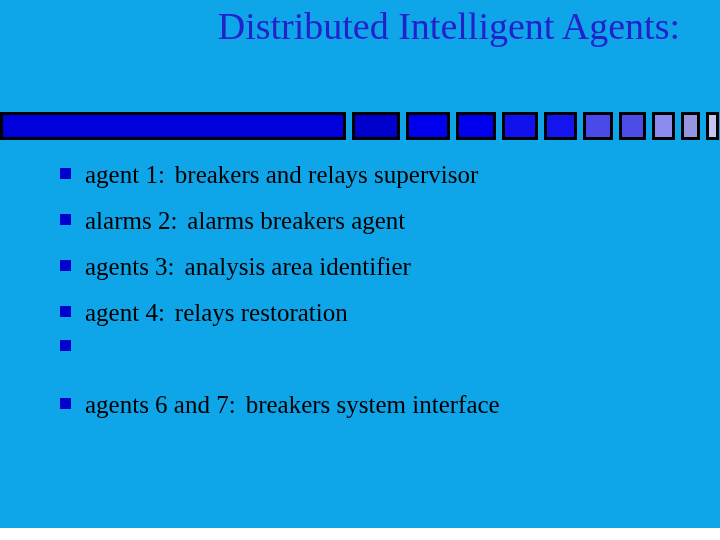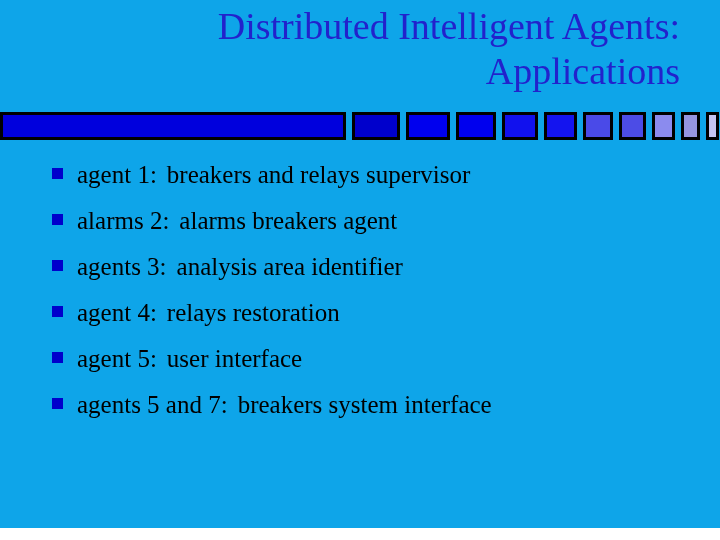--- a/index.html
+++ b/index.html
@@ -52,21 +52,21 @@
   }
   .deco-gap {
     flex: 0 0 auto;
     height: 28px;
     background: transparent;
   }
 
   
   #bullet-list {
     position: absolute;
-    left: 52px;
+    left: 60px;
     top: 160px;
     width: 630px;
   }
   .bullet-row {
     display: flex;
     align-items: baseline;
     height: 46px;
   }
   .bullet-marker {
     flex: 0 0 auto;
@@ -92,21 +92,20 @@
     margin-left: 10px;
   }
 </style>
 </head>
 <body>
 
 <div id="slide">
 
   <div id="title-block">
     <div class="title-line">Distributed Intelligent Agents:</div>
-    <div class="title-line">Applications</div>
   </div>
 
   <div id="deco-bar">
       <div class="deco-seg" style="width: 346px; background: rgb(0, 0, 221); border-color: rgb(0, 0, 0);"></div>
       <div class="deco-gap" style="width: 6px;"></div>
       <div class="deco-seg" style="width: 48px; background: rgb(0, 0, 204); border-color: rgb(0, 0, 0);"></div>
       <div class="deco-gap" style="width: 6px;"></div>
       <div class="deco-seg" style="width: 44px; background: rgb(0, 0, 238); border-color: rgb(0, 0, 0);"></div>
       <div class="deco-gap" style="width: 6px;"></div>
       <div class="deco-seg" style="width: 40px; background: rgb(0, 0, 238); border-color: rgb(0, 0, 0);"></div>
@@ -139,21 +138,20 @@
       <div class="bullet-row">
         <span class="bullet-marker" style="background: rgb(0, 0, 204);"></span>
         <span class="bullet-text" style="color: rgb(0, 0, 0);"><span class="bullet-label">agents 3:</span><span class="bullet-desc">analysis area identifier</span></span>
       </div>
       <div class="bullet-row">
         <span class="bullet-marker" style="background: rgb(0, 0, 204);"></span>
         <span class="bullet-text" style="color: rgb(0, 0, 0);"><span class="bullet-label">agent 4:</span><span class="bullet-desc">relays restoration</span></span>
       </div>
       <div class="bullet-row">
         <span class="bullet-marker" style="background: rgb(0, 0, 204);"></span>
-        <span class="bullet-text" style="color: rgb(0, 0, 0);"><span class="bullet-label">agent 5:</span><span class="bullet-desc">user interface</span></span>
       </div>
       <div class="bullet-row">
         <span class="bullet-marker" style="background: rgb(0, 0, 204);"></span>
-        <span class="bullet-text" style="color: rgb(0, 0, 0);"><span class="bullet-label">agents 5 and 7:</span><span class="bullet-desc">breakers system interface</span></span>
+        <span class="bullet-text" style="color: rgb(0, 0, 0);"><span class="bullet-label">agents 6 and 7:</span><span class="bullet-desc">breakers system interface</span></span>
       </div>
     </div>
 
 </div>
 
 </body></html>

